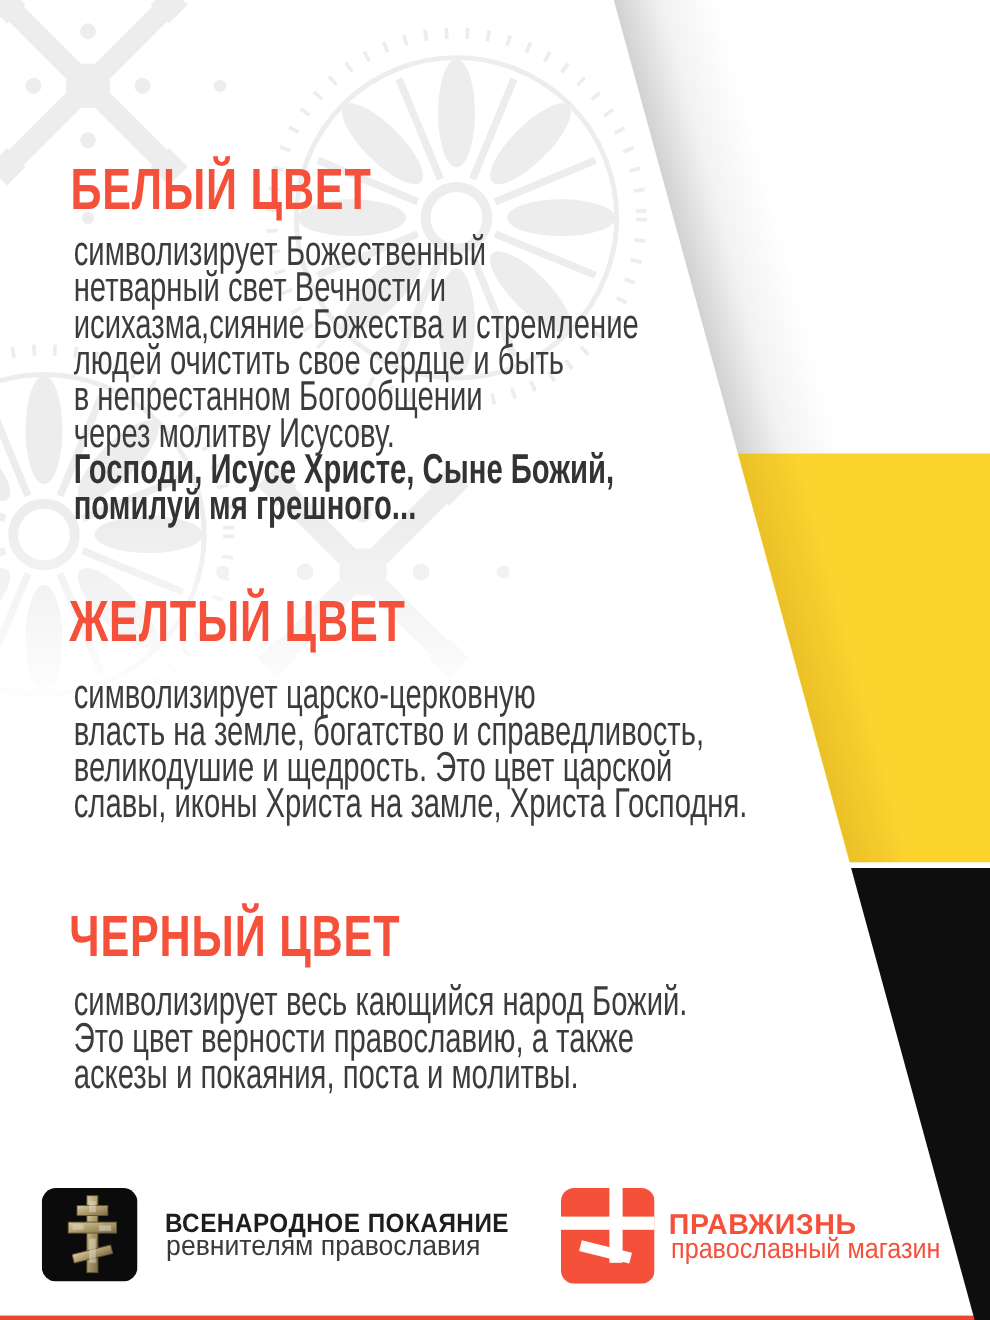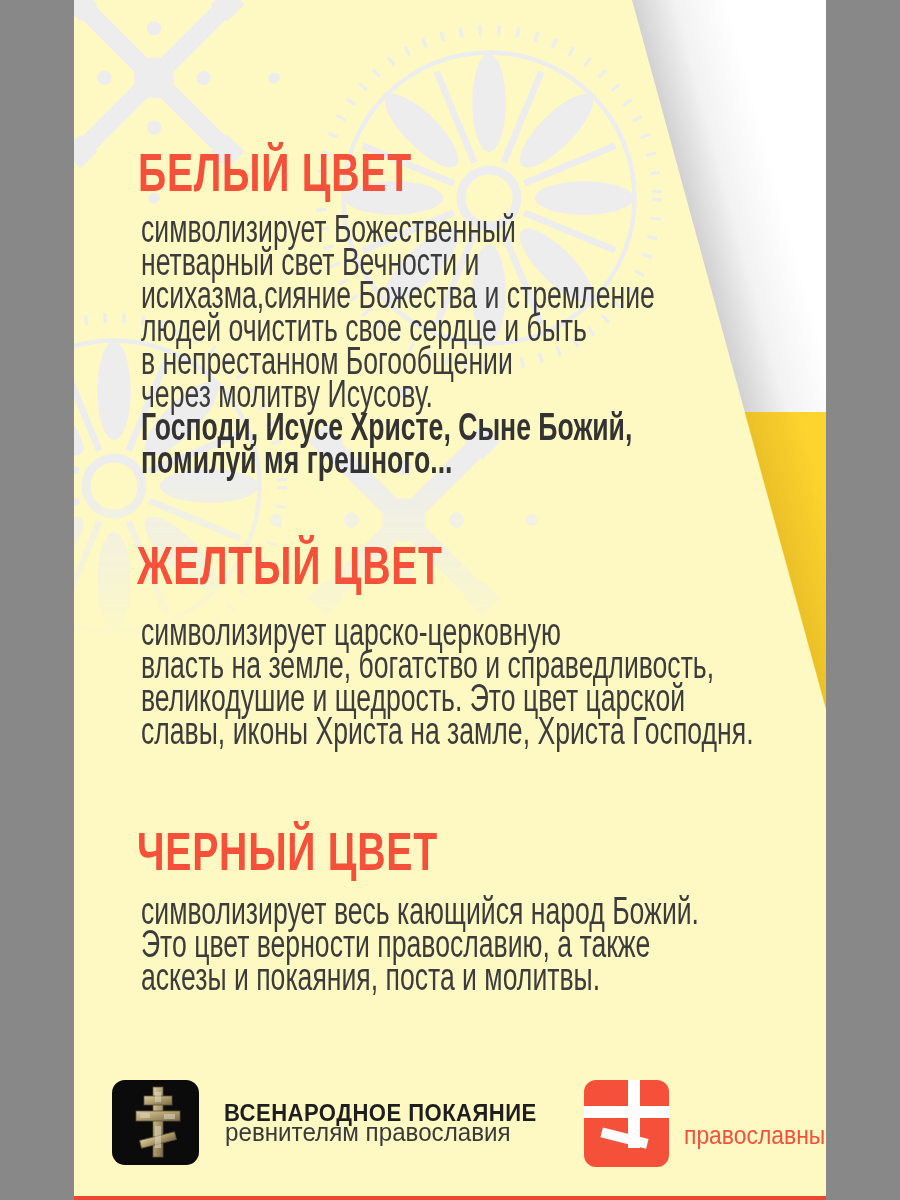--- a/index.html
+++ b/index.html
@@ -1,17 +1,17 @@
 <!DOCTYPE html>
 <html><head>
 <meta charset="utf-8">
 <style>
   html,body{margin:0;padding:0;background:#888;}
   .poster{
-    position:relative;width:752px;height:1200px;background:#fef9c3;
+    position:relative;width:900px;height:1200px;background:#ffffff;
     overflow:hidden;font-family:"Liberation Sans",sans-serif;margin:0 auto;
   }
   
   .ornament{
     position:absolute;left:0;top:0;z-index:1;
     -webkit-mask-image:linear-gradient(180deg,#000 72%,transparent 98%);
             mask-image:linear-gradient(180deg,#000 72%,transparent 98%);
   }
   
   .band{position:absolute;inset:0;}
@@ -181,15 +181,16 @@
   <div class="f-sub-left">ревнителям православия</div>
 
   <svg class="f-icon" style="left:510px;top:1080px" width="85" height="87" viewBox="0 0 85 87" aria-hidden="true">
     <rect x="0" y="0" width="85" height="87" rx="12" fill="#F5503A"></rect>
     <g fill="#ffffff">
       <rect x="44" y="0" width="12" height="68"></rect>
       <rect x="0" y="26" width="85" height="12"></rect>
       <rect x="17" y="53" width="47" height="10" transform="rotate(14 40 58)"></rect>
     </g>
   </svg>
+  <div class="f-title-right">ПРАВЖИЗНЬ</div>
   <div class="f-sub-right">православный магазин</div>
 
 </div>
 
 </body></html>

